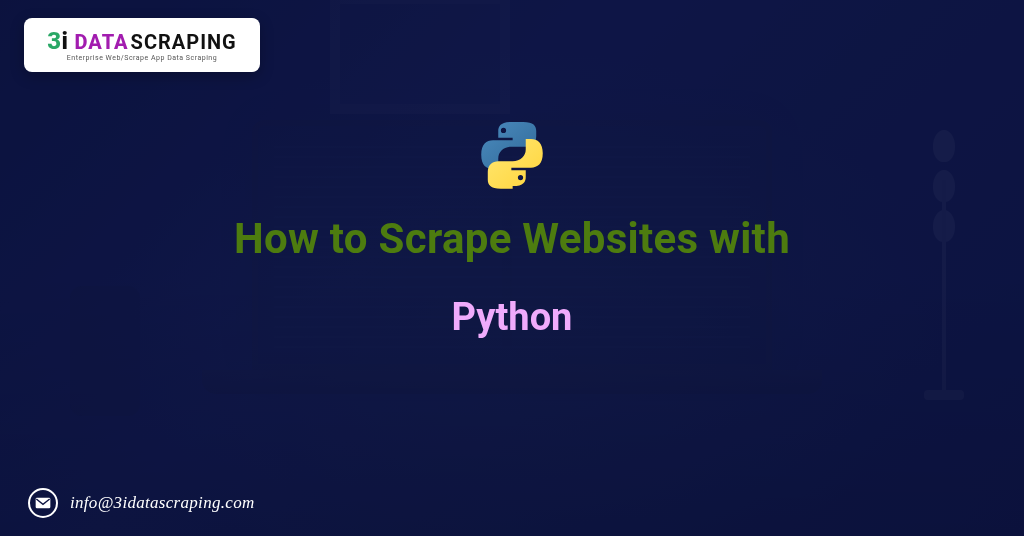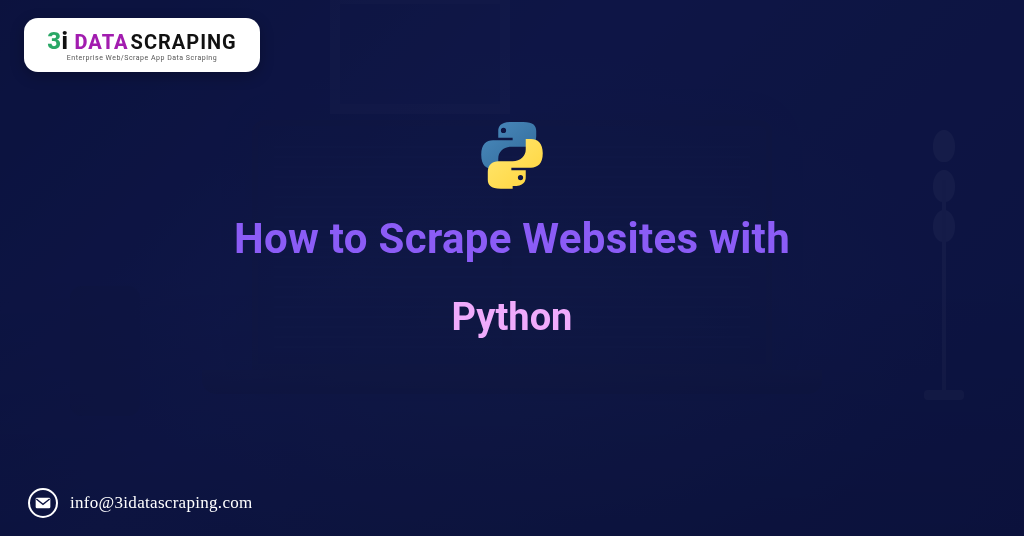--- a/index.html
+++ b/index.html
@@ -77,21 +77,21 @@
     .overlay-tint {
       position:absolute; inset:0;
       background: rgba(13,20,66,0.70);
     }
 
     .logo-card {
       position: absolute;
       left: 24px; top: 18px;
       width: 236px; height: 54px;
       background: #ffffff;
-      border-radius: 14px;
+      border-radius: 8px;
       display: flex;
       align-items: center;
       justify-content: center;
       padding: 6px 12px;
       box-shadow: 0 4px 14px rgba(0,0,0,0.25);
     }
     .logo-inner { display:flex; flex-direction:column; align-items:center; line-height:1; }
     .logo-row { display:flex; align-items:baseline; gap:2px; }
     .logo-3i { font-weight:800; font-size:24px; letter-spacing:0.5px; }
     .logo-3i .three { color:#2aa866; }
@@ -101,21 +101,21 @@
     .logo-tag { font-size:7px; color:#555; letter-spacing:0.5px; margin-top:2px; text-align:center; }
 
     .center {
       position: absolute;
       left:0; right:0; top: 118px;
       display:flex; flex-direction:column; align-items:center;
       gap: 18px;
     }
     .python-icon { width: 72px; height: 72px; display:block; }
     .title-line1 {
-      color: #8b5cf6;
+      color: #4d7c0f;
       font-size: 42px;
       font-weight: 700;
       letter-spacing: 0.3px;
       text-align:center;
       margin-top: 6px;
     }
     .title-line2 {
       color: #f0abfc;
       font-size: 38px;
       font-weight: 700;
@@ -133,20 +133,21 @@
       border: 2px solid #ffffff;
       border-radius: 50%;
       display:flex; align-items:center; justify-content:center;
     }
     .mail-badge svg { width:16px; height:12px; display:block; }
     .email {
       color: #ffffff;
       font-size: 17px;
       letter-spacing: 0.3px;
       font-family: Georgia, 'Times New Roman', serif;
+      font-style: italic;
     }
   </style>
 </head>
 <body>
 
 <div class="bg"></div>
 <div class="frame-top"></div>
 <div class="laptop">
   <div class="screen"></div>
   <div class="base"></div>

